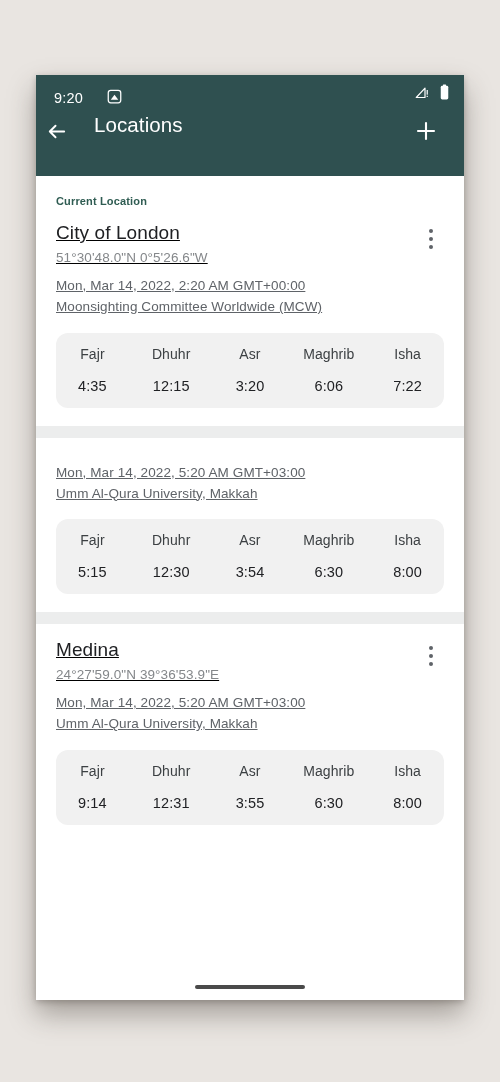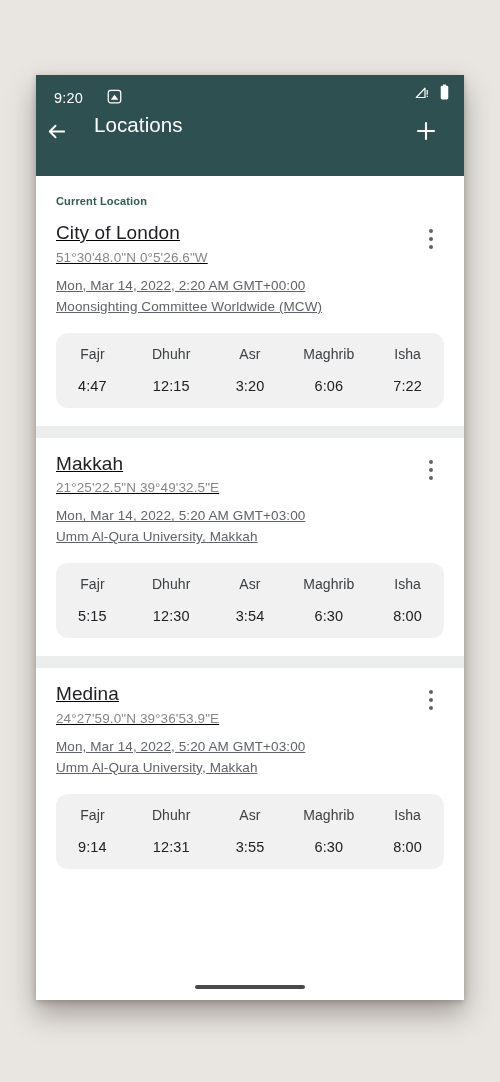--- a/index.html
+++ b/index.html
@@ -273,21 +273,21 @@
           <i></i>
         </div>
       </div>
       <div class="loc-meta">
         <div>Mon, Mar 14, 2022, 2:20 AM GMT+00:00</div>
         <div>Moonsighting Committee Worldwide (MCW)</div>
       </div>
       <div class="times">
         <div class="times-col">
           <div class="tlabel">Fajr</div>
-          <div class="tvalue">4:47</div>
+          <div class="tvalue">4:35</div>
         </div>
         <div class="times-col">
           <div class="tlabel">Dhuhr</div>
           <div class="tvalue">12:15</div>
         </div>
         <div class="times-col">
           <div class="tlabel">Asr</div>
           <div class="tvalue">3:20</div>
         </div>
         <div class="times-col">
@@ -297,31 +297,20 @@
         <div class="times-col">
           <div class="tlabel">Isha</div>
           <div class="tvalue">7:22</div>
         </div>
       </div>
     </div>
 
     <div class="divider"></div>
 
     <div class="loc-card">
-      <div class="loc-head">
-        <div>
-          <div class="loc-name">Makkah</div>
-          <div class="loc-coords">21°25'22.5"N  39°49'32.5"E</div>
-        </div>
-        <div class="kebab">
-          <i></i>
-          <i></i>
-          <i></i>
-        </div>
-      </div>
       <div class="loc-meta">
         <div>Mon, Mar 14, 2022, 5:20 AM GMT+03:00</div>
         <div>Umm Al-Qura University, Makkah</div>
       </div>
       <div class="times">
         <div class="times-col">
           <div class="tlabel">Fajr</div>
           <div class="tvalue">5:15</div>
         </div>
         <div class="times-col">

